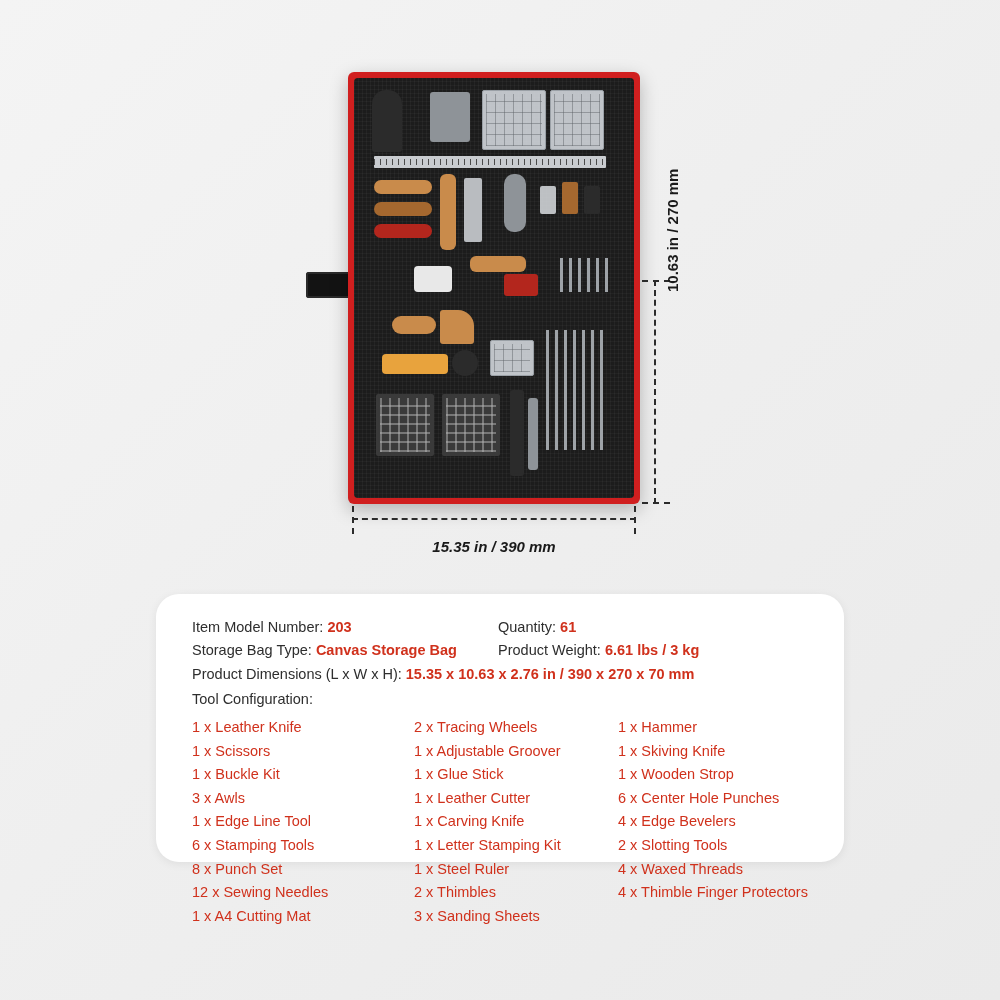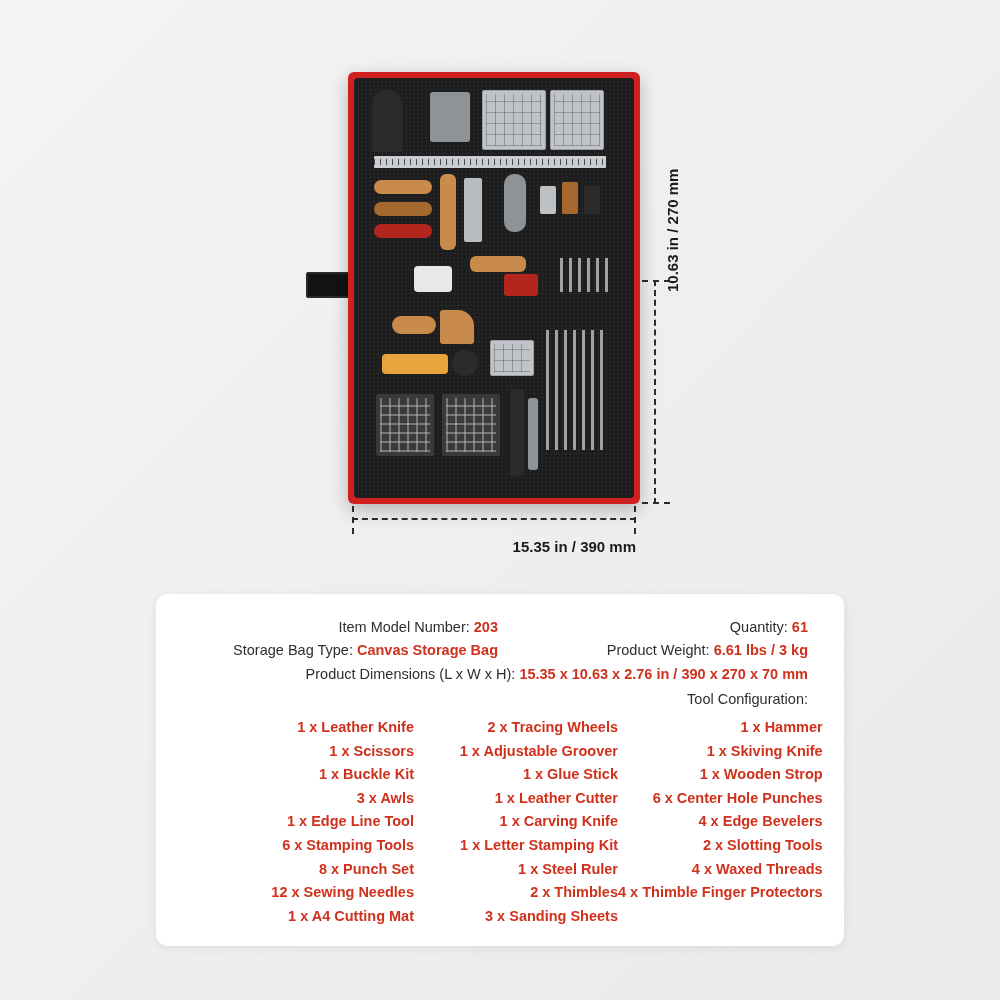--- a/index.html
+++ b/index.html
@@ -147,37 +147,37 @@
     content:"";
     position:absolute; top:-14px; height: 28px; width: 0;
     border-left: 2px dashed #2b2b2b;
   }
   .dim-h:before { left: 0; }
   .dim-h:after  { right: 0; }
   .dim-h-label {
     position: absolute;
     left: 352px; top: 538px;
     width: 284px;
-    text-align: right;
+    text-align: center;
     font-size: 15px;
     font-weight: bold;
     color: #1a1a1a;
+    font-style: italic;
   }
 
   
   .spec-card {
     position: absolute;
     left: 156px; top: 594px;
-    width: 688px; height: 352px;
+    width: 688px; height: 268px;
     background: #ffffff;
-    border-radius: 12px;
+    border-radius: 23px;
     box-shadow: 0 2px 10px rgba(0,0,0,0.07);
     padding: 22px 36px;
     box-sizing: border-box;
-    text-align: right;
   }
   .spec-row {
     display: flex;
     font-size: 14.5px;
     color: #2a2a2a;
     line-height: 1.62;
   }
   .spec-col-a { width: 306px; }
   .spec-col-b { flex: 1; }
   .val { color: #d0311c; font-weight: bold; }
@@ -192,21 +192,21 @@
   .tool-grid {
     margin-top: 4px;
     display: grid;
     grid-template-columns: 222px 204px auto;
     row-gap: 0px;
     column-gap: 0px;
   }
   .tool-item {
     font-size: 14.5px;
     color: #d0311c;
-    font-weight: bold;
+    font-weight: normal;
     line-height: 1.63;
     white-space: nowrap;
   }
 </style>
 </head>
 <body>
 
 <div class="page">
 
   <div class="photo-area">

